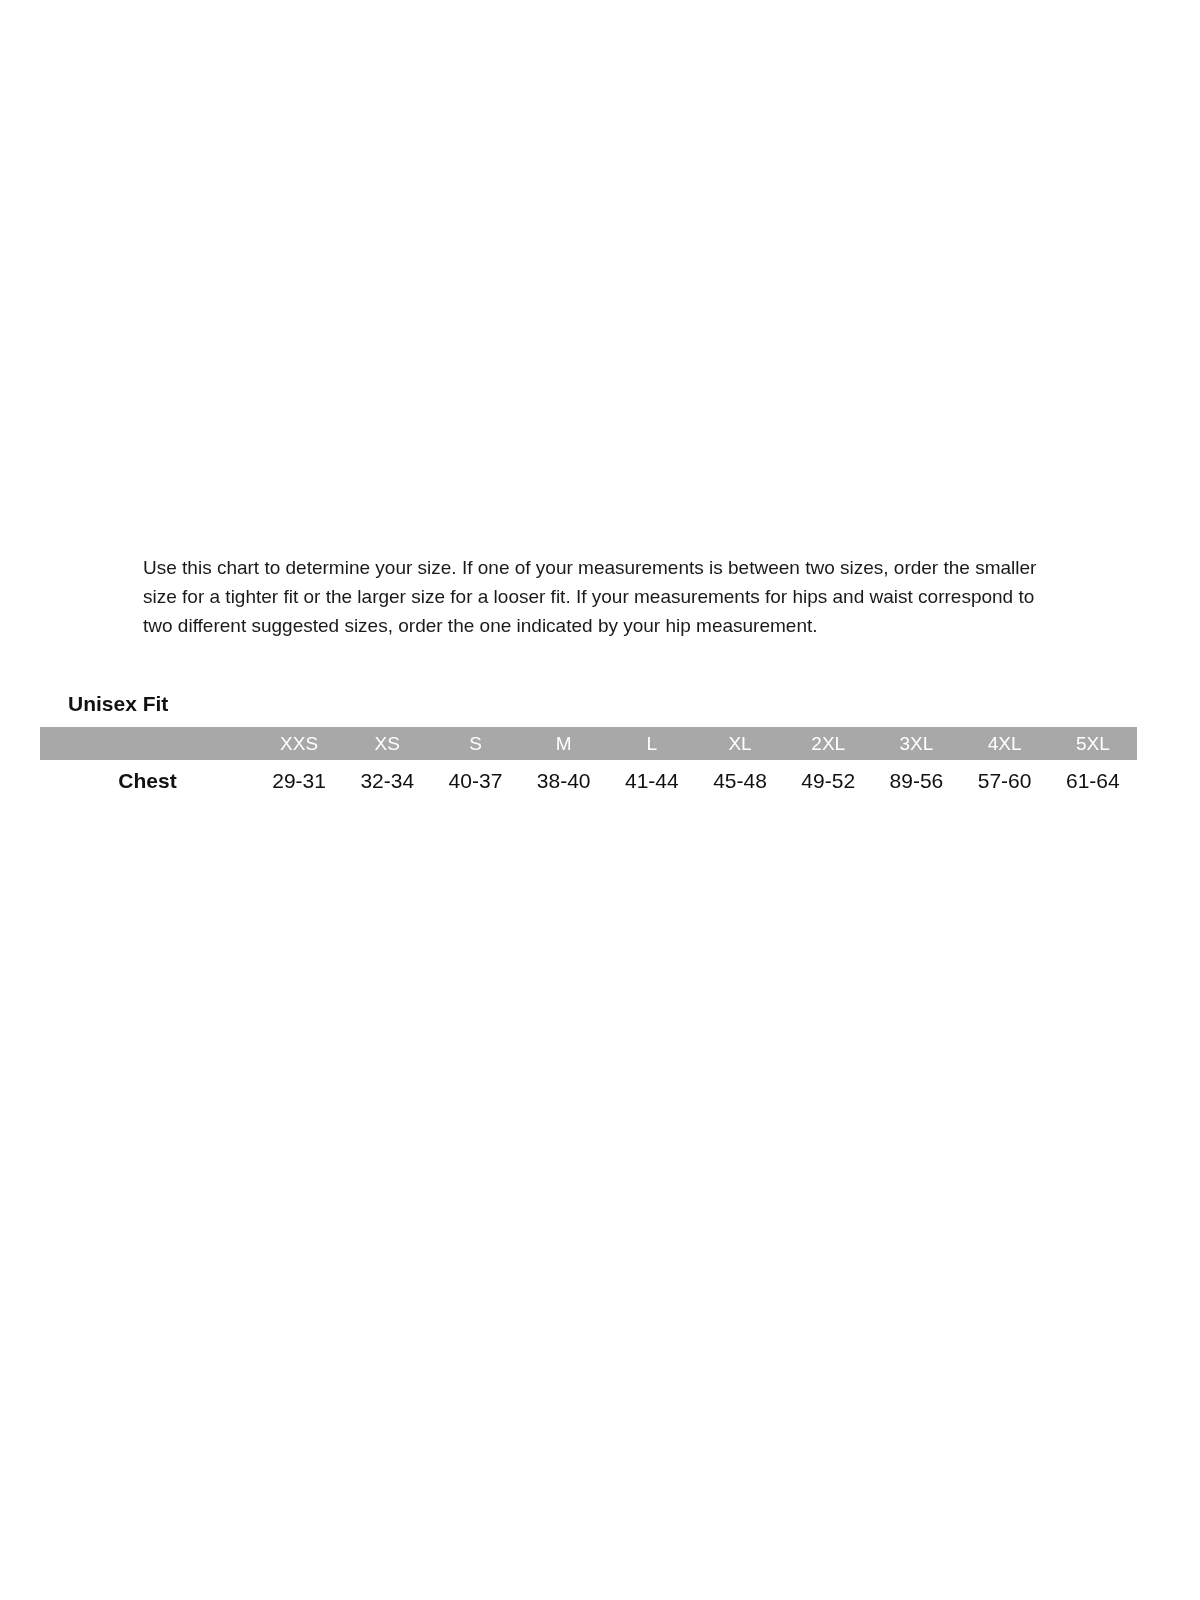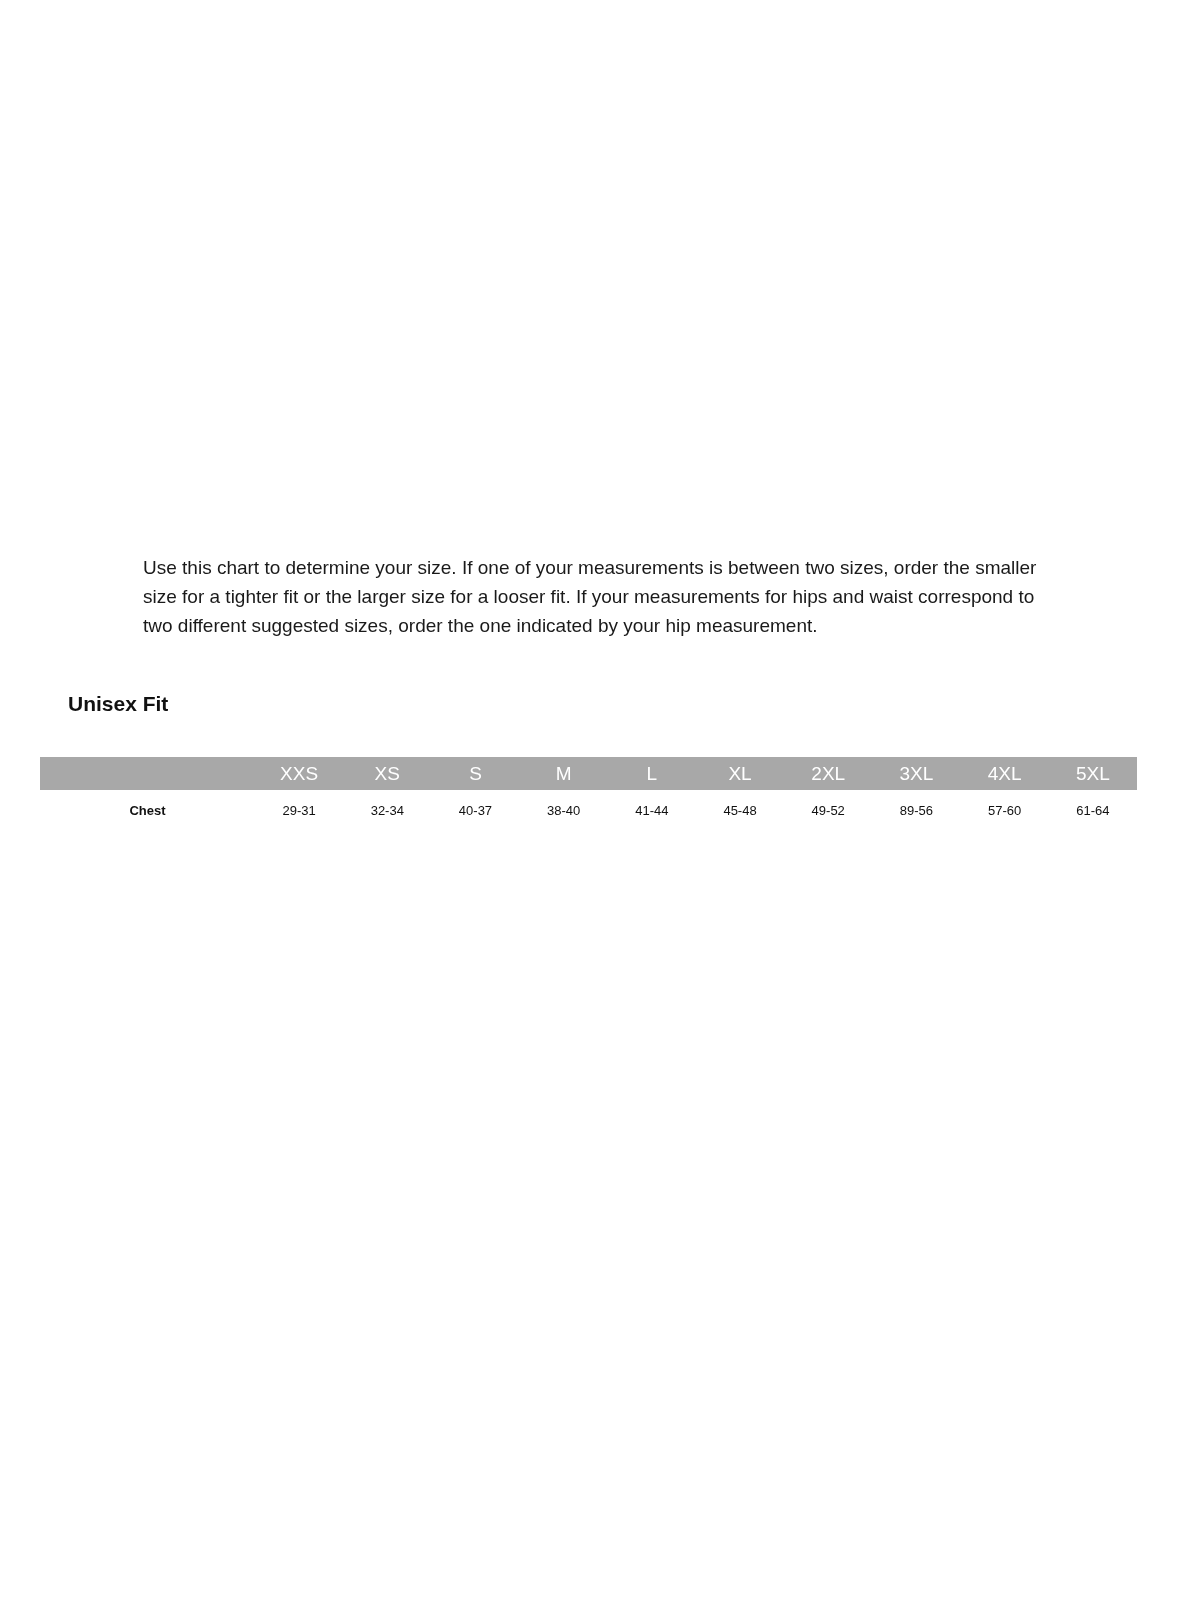--- a/index.html
+++ b/index.html
@@ -43,34 +43,33 @@
     font-weight: bold;
     color: #111111;
   }
   .sizing-table {
     position: absolute;
     top: 727px;
     left: 40px;
     width: 1097px;
     border-collapse: collapse;
     table-layout: fixed;
-    margin-top: 30px;
   }
   .sizing-table col.label-col { width: 215px; }
   .sizing-table thead th {
     background: #a8a8a8;
     color: #ffffff;
     font-weight: 400;
     font-size: 19px;
     height: 33px;
     padding: 0;
     text-align: center;
   }
   .sizing-table tbody td {
-    font-size: 13px;
+    font-size: 21px;
     height: 41px;
     padding: 0;
     text-align: center;
     color: #111111;
   }
   .sizing-table tbody td.row-label {
     font-weight: bold;
   }
   .sizing-table tbody tr.alt {
     background: #f2f2f2;

